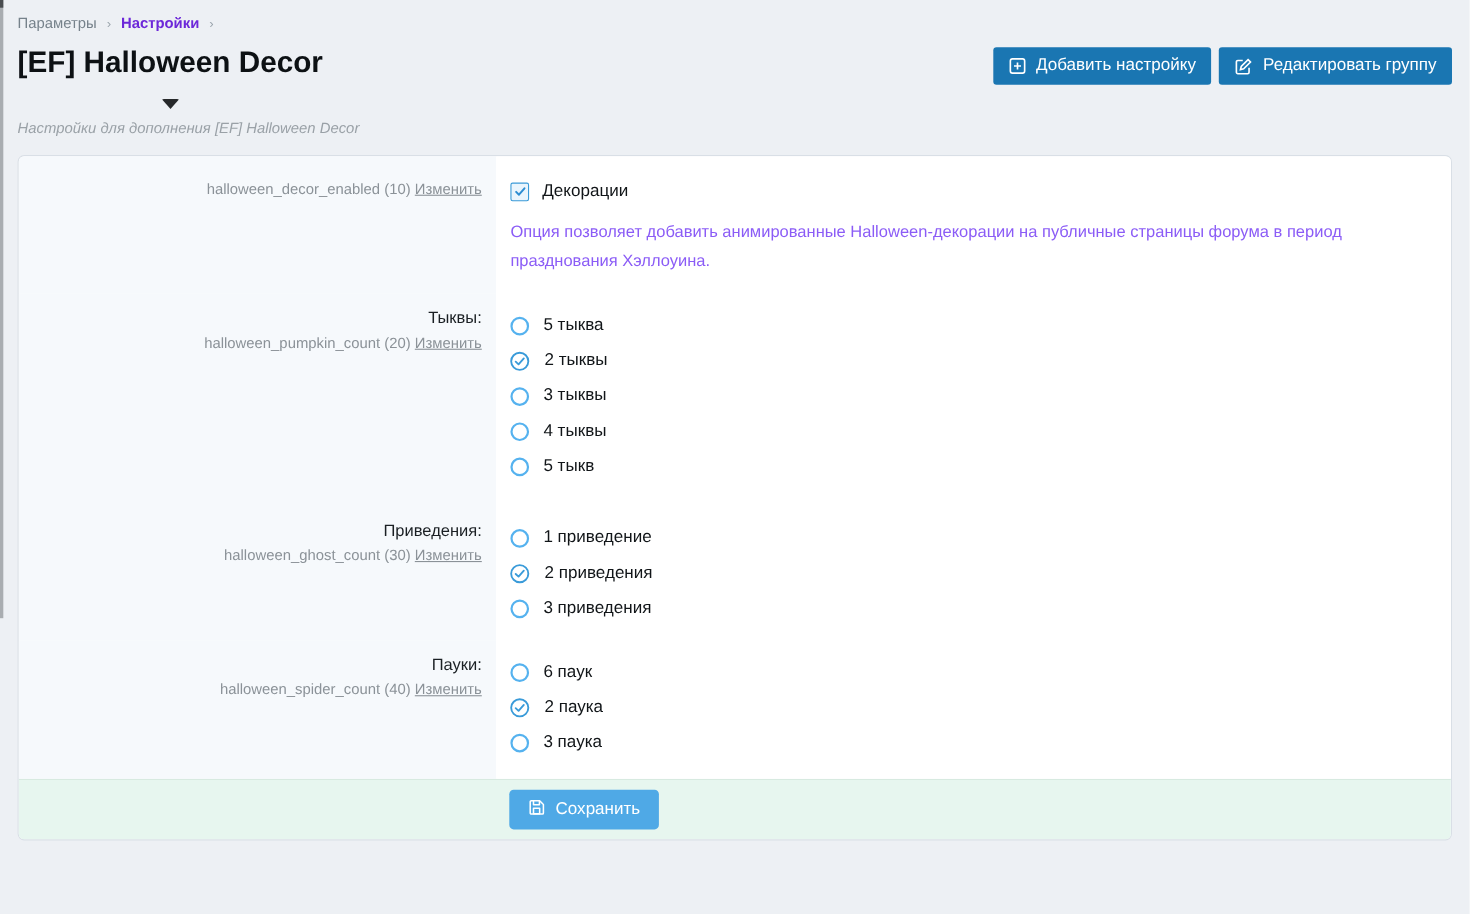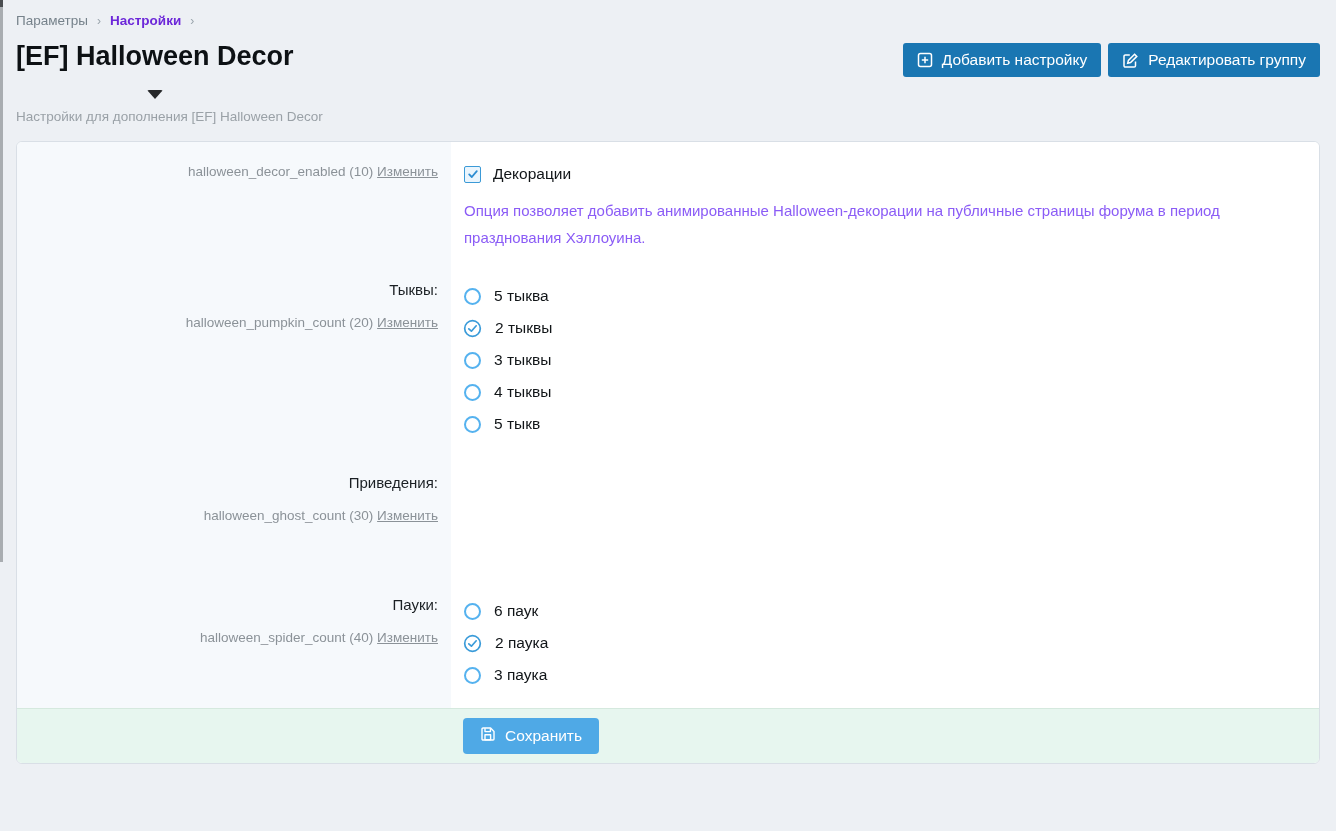--- a/index.html
+++ b/index.html
@@ -47,40 +47,40 @@
   }
   .hdr-buttons { display: flex; gap: 7px; padding-top: 3px; }
   .hdr-btn {
     display: flex; align-items: center; gap: 9px;
     background: #1a76b2; color: #ffffff; border: none; cursor: pointer;
     height: 34px; padding: 0 14px; border-radius: 3px;
     font-size: 15.5px; font-family: inherit;
   }
   .hdr-btn svg { display: block; }
 
-  .subtitle { margin-top: 10px; font-size: 13.5px; color: #9aa1a7; }
+  .subtitle { margin-top: 10px; font-size: 13.5px; color: #9aa1a7; font-style: italic; }
 
   
   .card {
     margin-top: 17px;
     background: #ffffff;
     border: 1px solid #d9dfe6;
     border-radius: 6px;
     overflow: hidden;
   }
   .setting-row { display: grid; grid-template-columns: 434px 1fr; }
   .cell-l {
     background: #f6f9fc;
     text-align: right;
     padding-right: 13px; padding-left: 10px;
     font-size: 13.5px; color: #8b9298;
   }
   .cell-r { padding-left: 13px; padding-right: 24px; background: #fff; }
   .field-label { font-size: 15px; color: #1b2024; line-height: 20px; }
-  .tech-name { margin-top: 14px; line-height: 18px; white-space: nowrap; }
+  .tech-name { margin-top: 3px; line-height: 18px; white-space: nowrap; }
   .edit-link { color: #8b9298; text-decoration: underline; cursor: pointer; }
 
   
   .row-1 .cell-l, .row-1 .cell-r { padding-top: 21px; }  .row-1 { min-height: 125px; }
   .row-2 .cell-l, .row-2 .cell-r { padding-top: 13px; }  .row-2 { min-height: 193px; }
   .row-3 .cell-l, .row-3 .cell-r { padding-top: 13px; }  .row-3 { min-height: 122px; }
   .row-4 .cell-l, .row-4 .cell-r { padding-top: 13px; }  .row-4 { min-height: 126px; }
   .row-5 .cell-l, .row-5 .cell-r { padding-top: 16px; }  .row-5 { min-height: 84px; }
 
   
@@ -229,20 +229,41 @@
 
     <div class="setting-row row-3">
       <div class="cell-l">
         <div class="field-label">Приведения:</div>
         <div class="tech-name">
           <span>halloween_ghost_count</span>
           <span>(30)</span>
           <span class="edit-link">Изменить</span>
         </div>
       </div>
+      <div class="cell-r">
+        <div class="radio-group">
+          <div class="radio-line">
+            <span class="radio"></span>
+            <span class="radio-label">1 приведение</span>
+          </div>
+          <div class="radio-line">
+            <span class="radio-checked">
+              <svg width="19" height="19" viewBox="0 0 19 19" fill="none" stroke="#3a9bd9" stroke-width="1.7" stroke-linecap="round" stroke-linejoin="round">
+                <circle cx="9.5" cy="9.5" r="7.8"></circle>
+                <polyline points="5.8,9.8 8.4,12.2 13.2,6.8"></polyline>
+              </svg>
+            </span>
+            <span class="radio-label">2 приведения</span>
+          </div>
+          <div class="radio-line">
+            <span class="radio"></span>
+            <span class="radio-label">3 приведения</span>
+          </div>
+        </div>
+      </div>
     </div>
 
     <div class="setting-row row-4">
       <div class="cell-l">
         <div class="field-label">Пауки:</div>
         <div class="tech-name">
           <span>halloween_spider_count</span>
           <span>(40)</span>
           <span class="edit-link">Изменить</span>
         </div>

